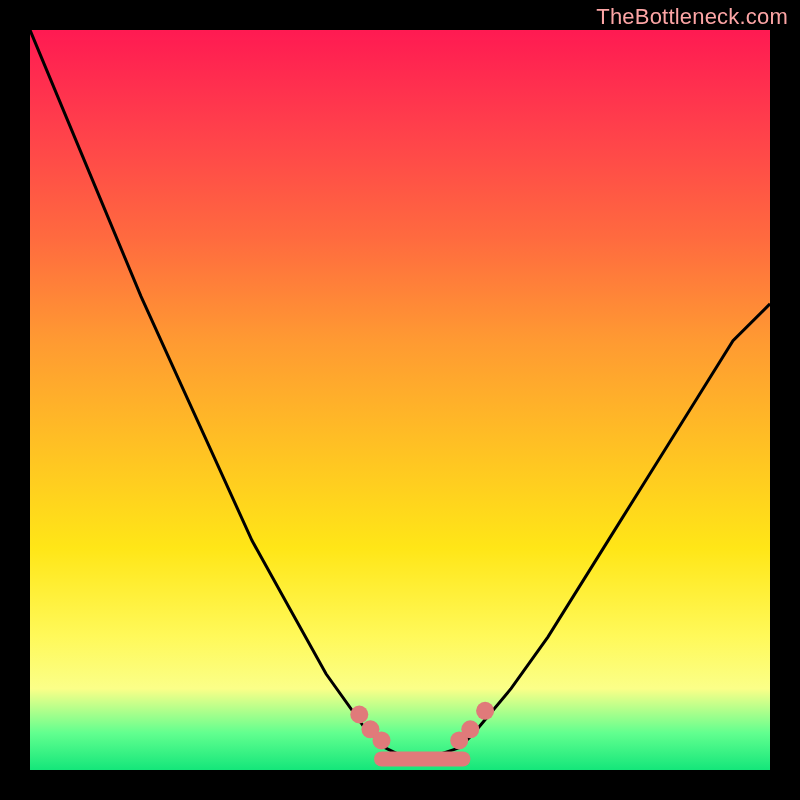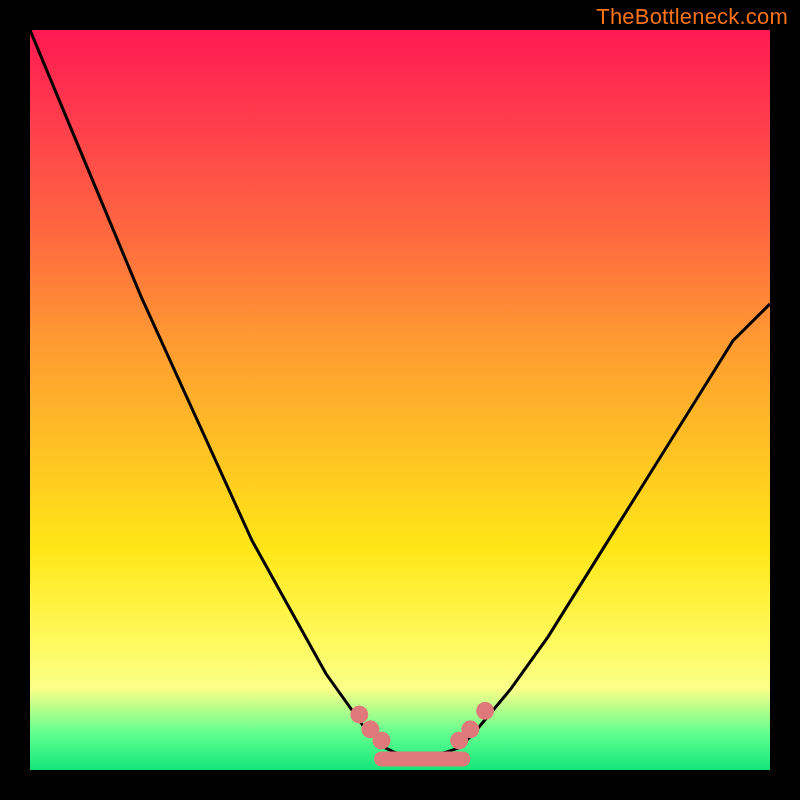--- a/index.html
+++ b/index.html
@@ -44,21 +44,21 @@
     top: 0;
     width: 740px;
     height: 740px;
   }
   .watermark {
     position: absolute;
     top: 4px;
     right: 12px;
     font-family: Arial, Helvetica, sans-serif;
     font-size: 22px;
-    color: #f97316;
+    color: #fca5a5;
     font-weight: 500;
     letter-spacing: 0.2px;
   }
 </style>
 </head>
 <body>
 
 <div class="frame">
   <div class="plot">
     <svg viewBox="0 0 740 740">

